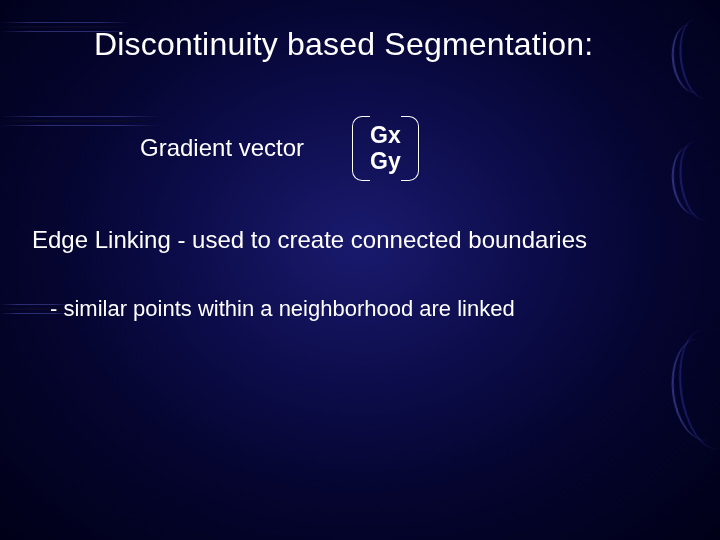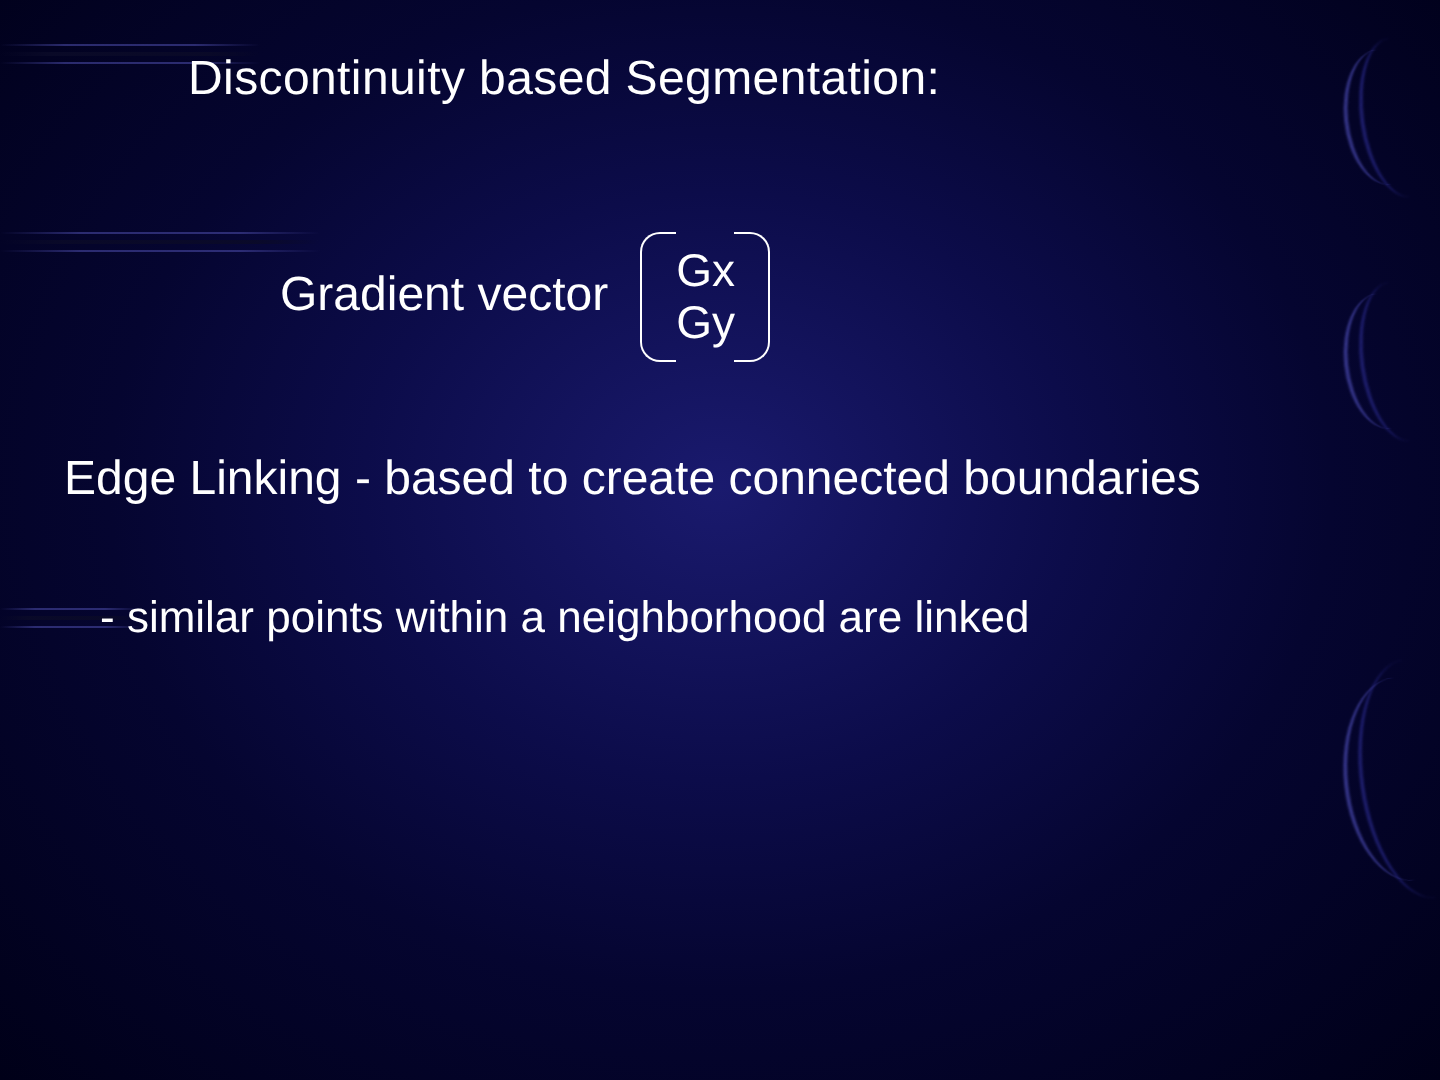--- a/index.html
+++ b/index.html
@@ -47,46 +47,46 @@
   .w1b{ top: 18px; }
   .w2 { top: 140px; }
   .w2b{ top: 140px; }
   .w3 { top: 330px; height: 120px; }
   .w3b{ top: 330px; height: 120px; }
 
   .title {
     position: absolute;
     top: 26px;
     left: 94px;
-    font-size: 24px;
+    font-size: 32px;
     letter-spacing: 0.2px;
   }
   .row-grad {
     position: absolute;
     top: 116px;
     left: 140px;
     display: flex;
     align-items: center;
-    gap: 20px;
+    gap: 52px;
   }
   .grad-label { font-size: 24px; }
   .vec {
     position: relative;
     padding: 6px 14px;
     line-height: 1.15;
   }
   .vec .l, .vec .r {
     position: absolute;
     top: 0; bottom: 0;
     width: 18px;
   }
   .vec .l { left: -4px; border-left: 1.5px solid #fff; border-top: 1.5px solid #fff; border-bottom: 1.5px solid #fff; border-radius: 10px 0 0 10px; }
   .vec .r { right: -4px; border-right: 1.5px solid #fff; border-top: 1.5px solid #fff; border-bottom: 1.5px solid #fff; border-radius: 0 10px 10px 0; }
   .vec .l { border-top-width:1.5px; }
-  .vec .entry { font-size: 23px; text-align: center; }
+  .vec .entry { font-size: 23px; text-align: center; font-weight: bold; }
   .line1 {
     position: absolute;
     top: 226px;
     left: 32px;
     font-size: 24px;
   }
   .line2 {
     position: absolute;
     top: 296px;
     left: 50px;
@@ -112,14 +112,14 @@
 <div class="row-grad">
   <div class="grad-label">Gradient vector</div>
   <div class="vec">
     <span class="l"></span>
     <div class="entry">Gx</div>
     <div class="entry">Gy</div>
     <span class="r"></span>
   </div>
 </div>
 
-<div class="line1">Edge Linking - based to create connected boundaries</div>
+<div class="line1">Edge Linking - used to create connected boundaries</div>
 <div class="line2">- similar points within a neighborhood are linked</div>
 
 </body></html>

